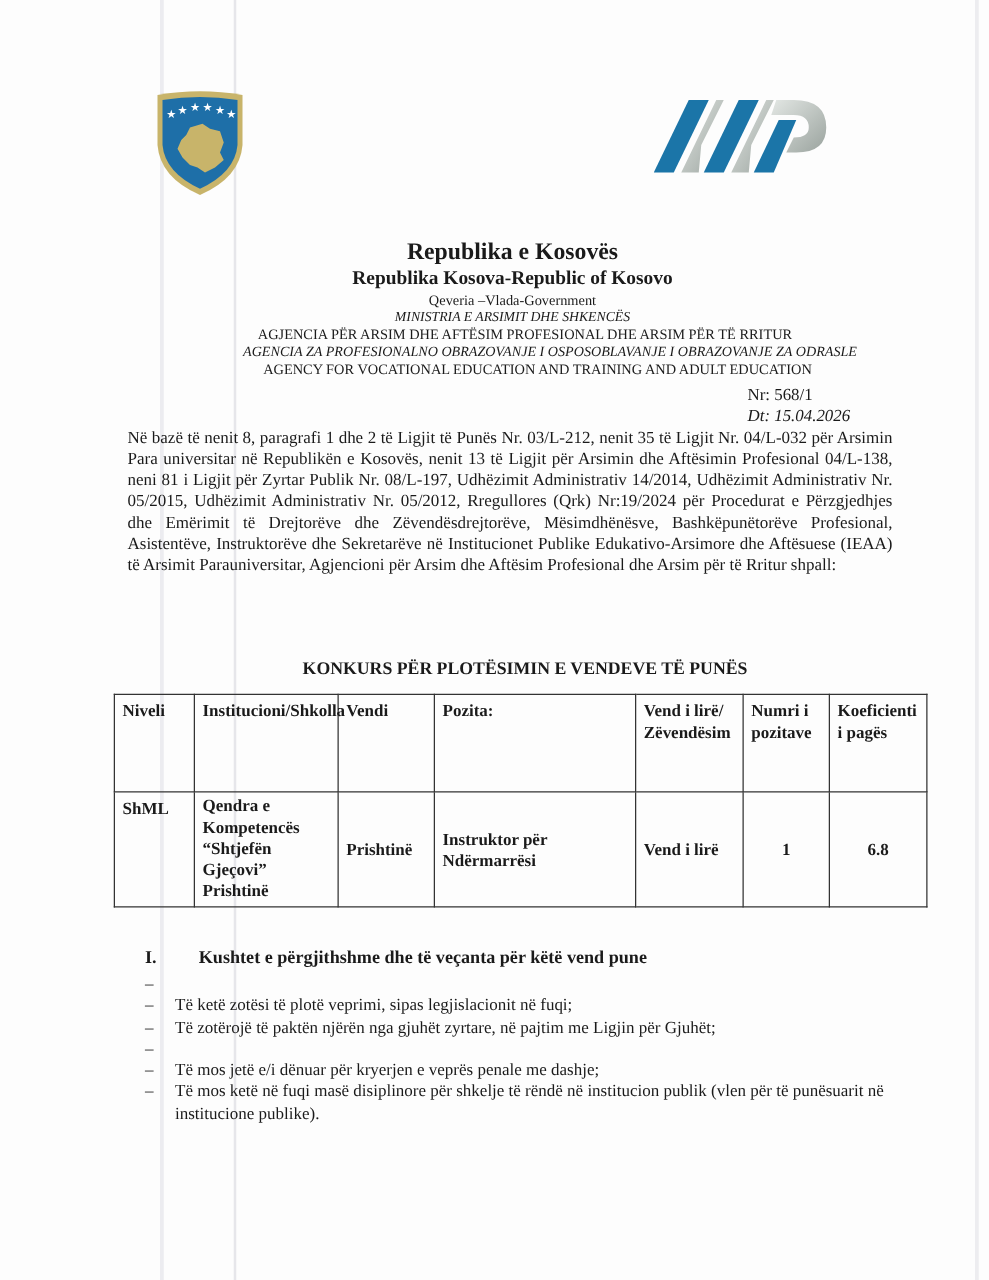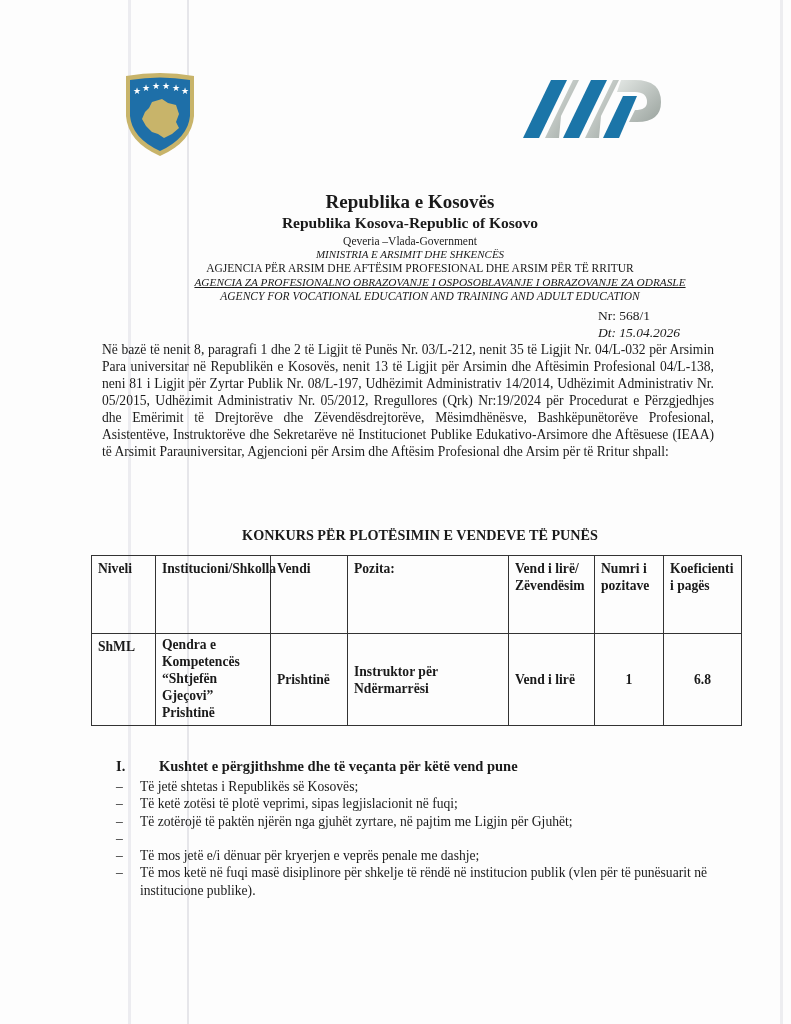--- a/index.html
+++ b/index.html
@@ -16,22 +16,22 @@
 
     .emblem { position: absolute; left: 122px; top: 72px; width: 76px; height: 86px; }
     .agency-logo { position: absolute; left: 523px; top: 76px; width: 140px; height: 64px; }
 
     .header { position: absolute; left: 100px; width: 640px; text-align: center; }
     .h-title { top: 191px; font-size: 19px; font-weight: bold; left: 240px; width: 340px; }
     .h-sub { top: 214px; font-size: 15.5px; font-weight: bold; left: 240px; width: 340px; }
     .h-gov { top: 235px; font-size: 11.5px; left: 240px; width: 340px; }
     .h-min { top: 248px; font-size: 11px; font-style: italic; left: 240px; width: 340px; }
     .h-ag1 { top: 262px; font-size: 11.5px; left: 130px; width: 580px; }
-    .h-ag2 { top: 276px; font-size: 11.3px; font-style: italic; left: 140px; width: 600px; text-decoration: underline; }
-    .h-ag3 { top: 290px; font-size: 11.5px; left: 140px; width: 580px; font-style: italic; }
+    .h-ag2 { top: 276px; font-size: 11.3px; font-style: italic; left: 140px; width: 600px; }
+    .h-ag3 { top: 290px; font-size: 11.5px; left: 140px; width: 580px; }
 
     .ref { position: absolute; left: 598px; font-size: 13.5px; }
     .ref.nr { top: 308px; }
     .ref.dt { top: 325px; font-style: italic; }
 
     .preamble {
       position: absolute; left: 102px; top: 341px; width: 612px;
       font-size: 13.6px; line-height: 17px; text-align: justify; margin: 0;
     }
 
@@ -149,21 +149,20 @@
 </table>
 
 <div class="conditions">
   <div class="cond-heading">
     <span class="roman">I.</span>
     <span>Kushtet e përgjithshme dhe të veçanta për këtë vend pune</span>
   </div>
   <ul class="cond-list">
     <li>
         <span class="dash">–</span>
-        <span>Të jetë shtetas i Republikës së Kosovës;</span>
       </li>
     <li>
         <span class="dash">–</span>
         <span>Të ketë zotësi të plotë veprimi, sipas legjislacionit në fuqi;</span>
       </li>
     <li>
         <span class="dash">–</span>
         <span>Të zotërojë të paktën njërën nga gjuhët zyrtare, në pajtim me Ligjin për Gjuhët;</span>
       </li>
     <li>

